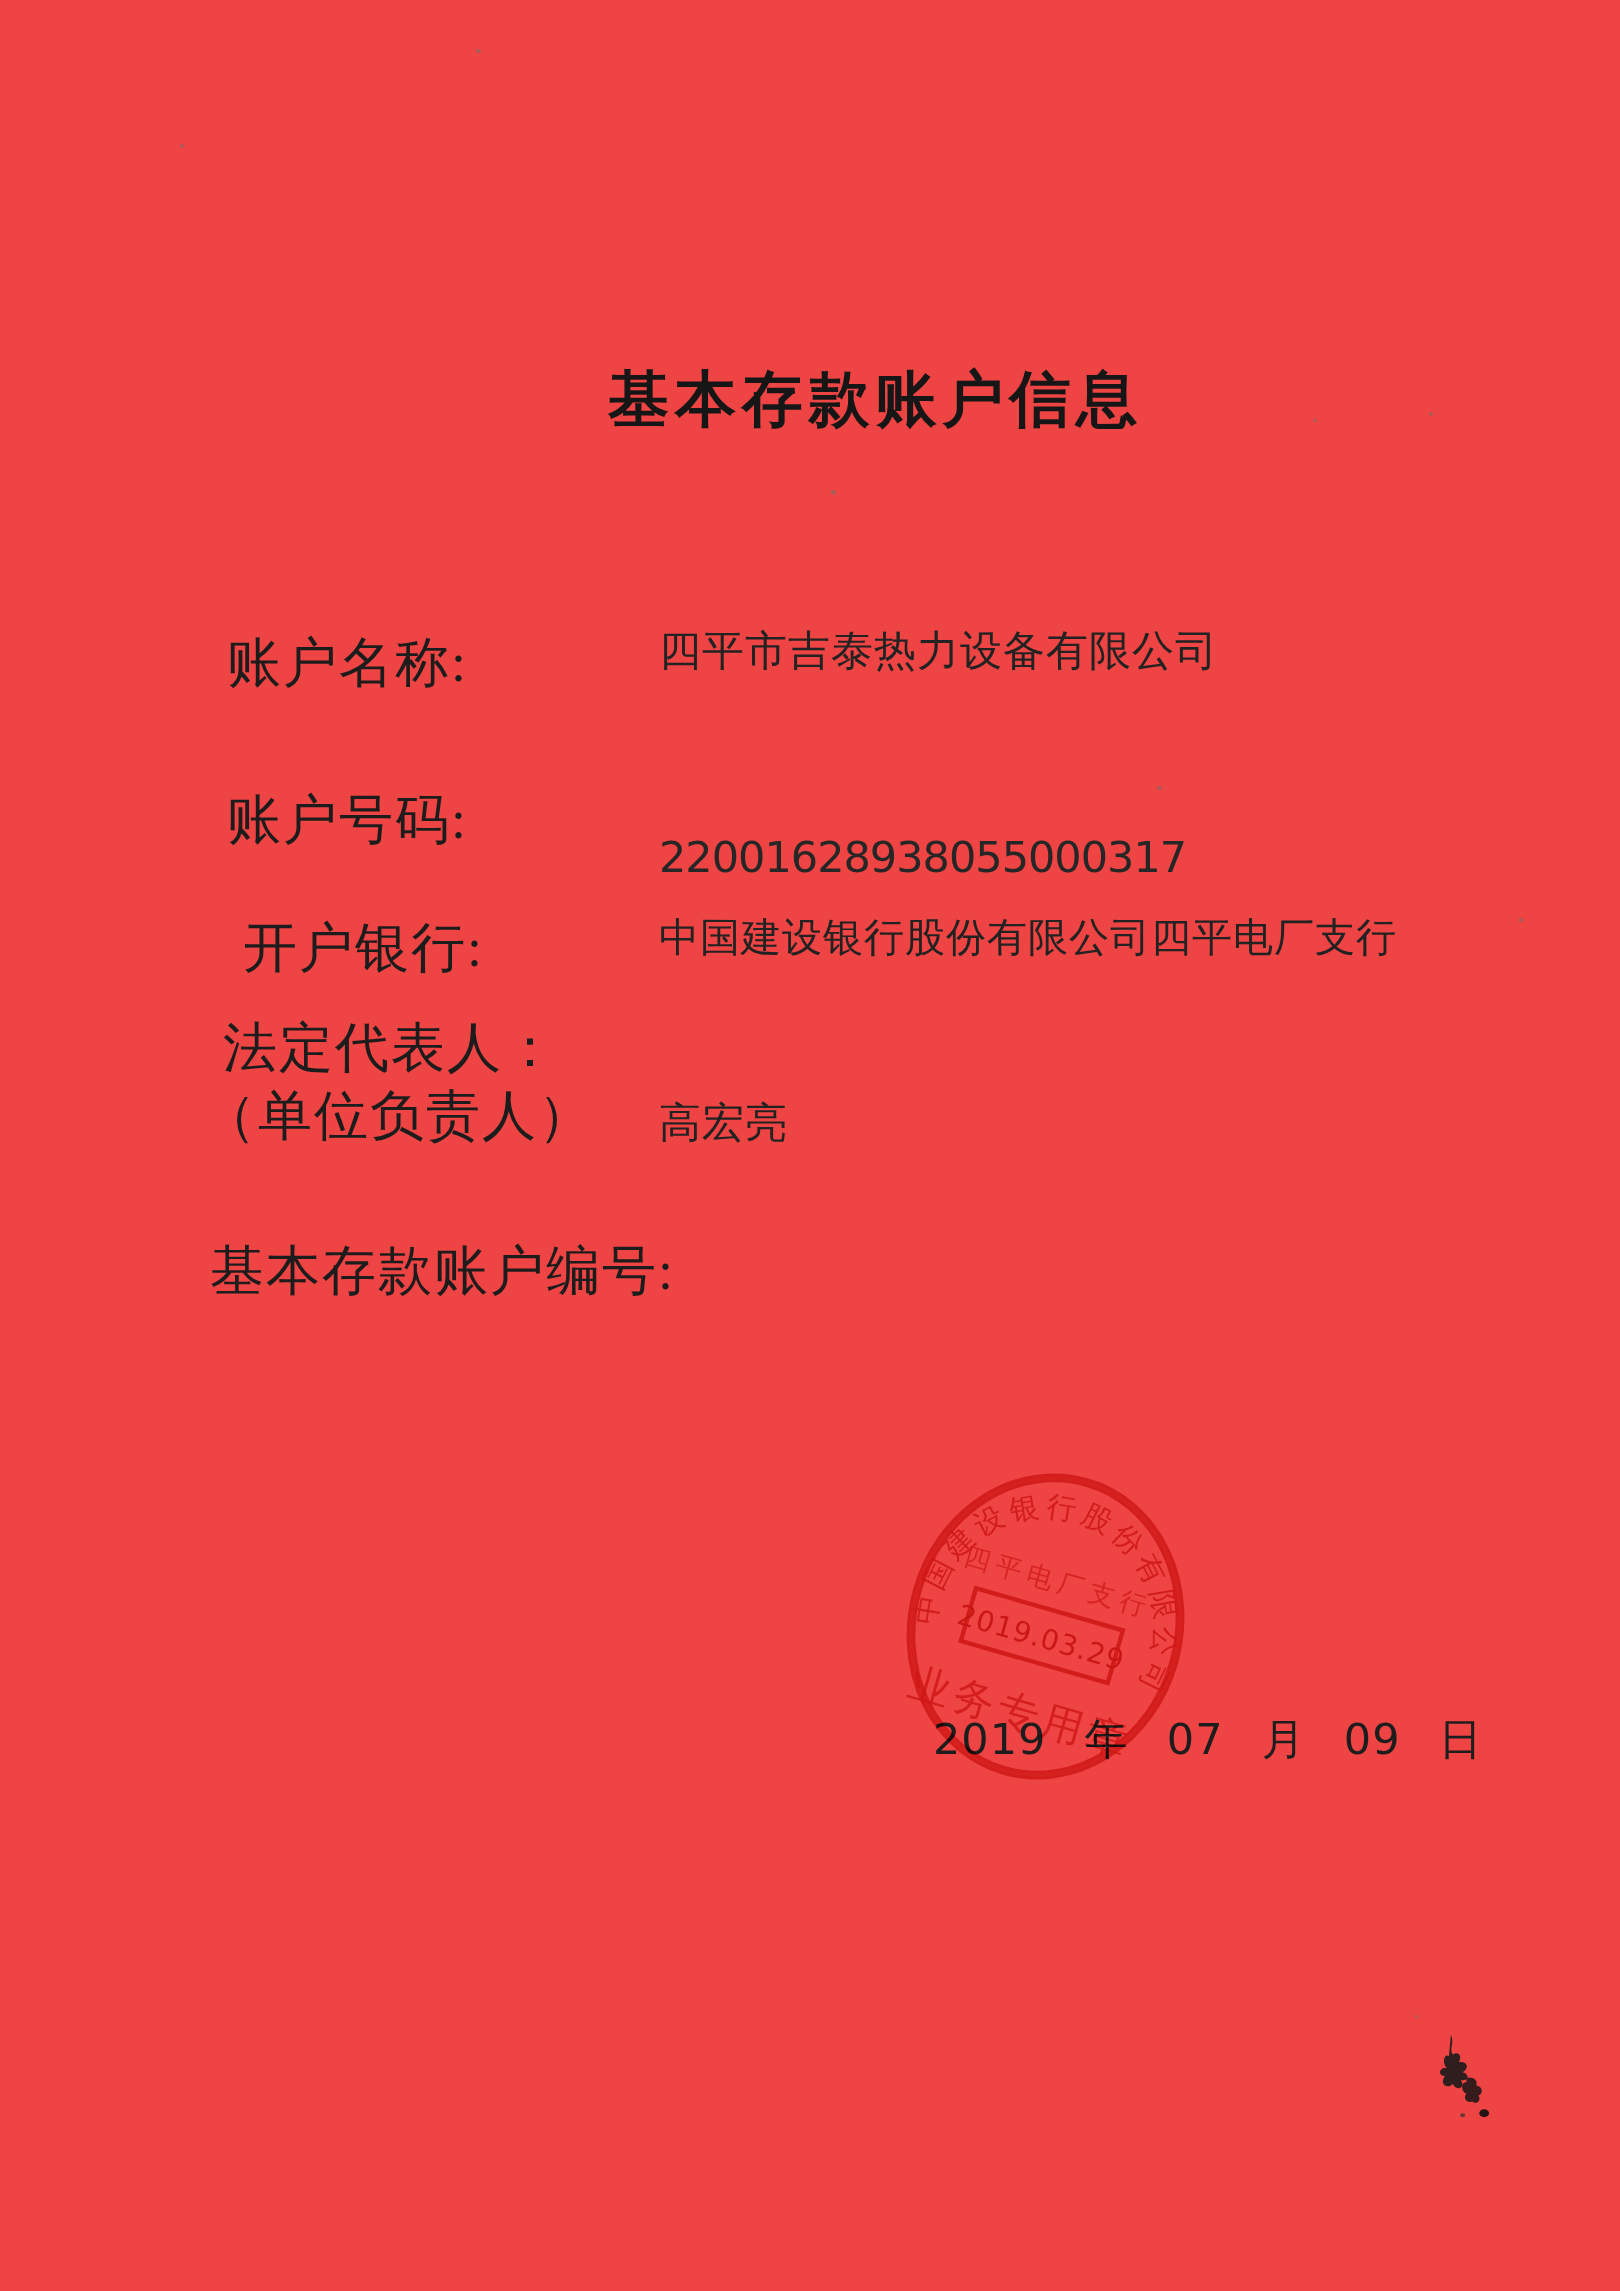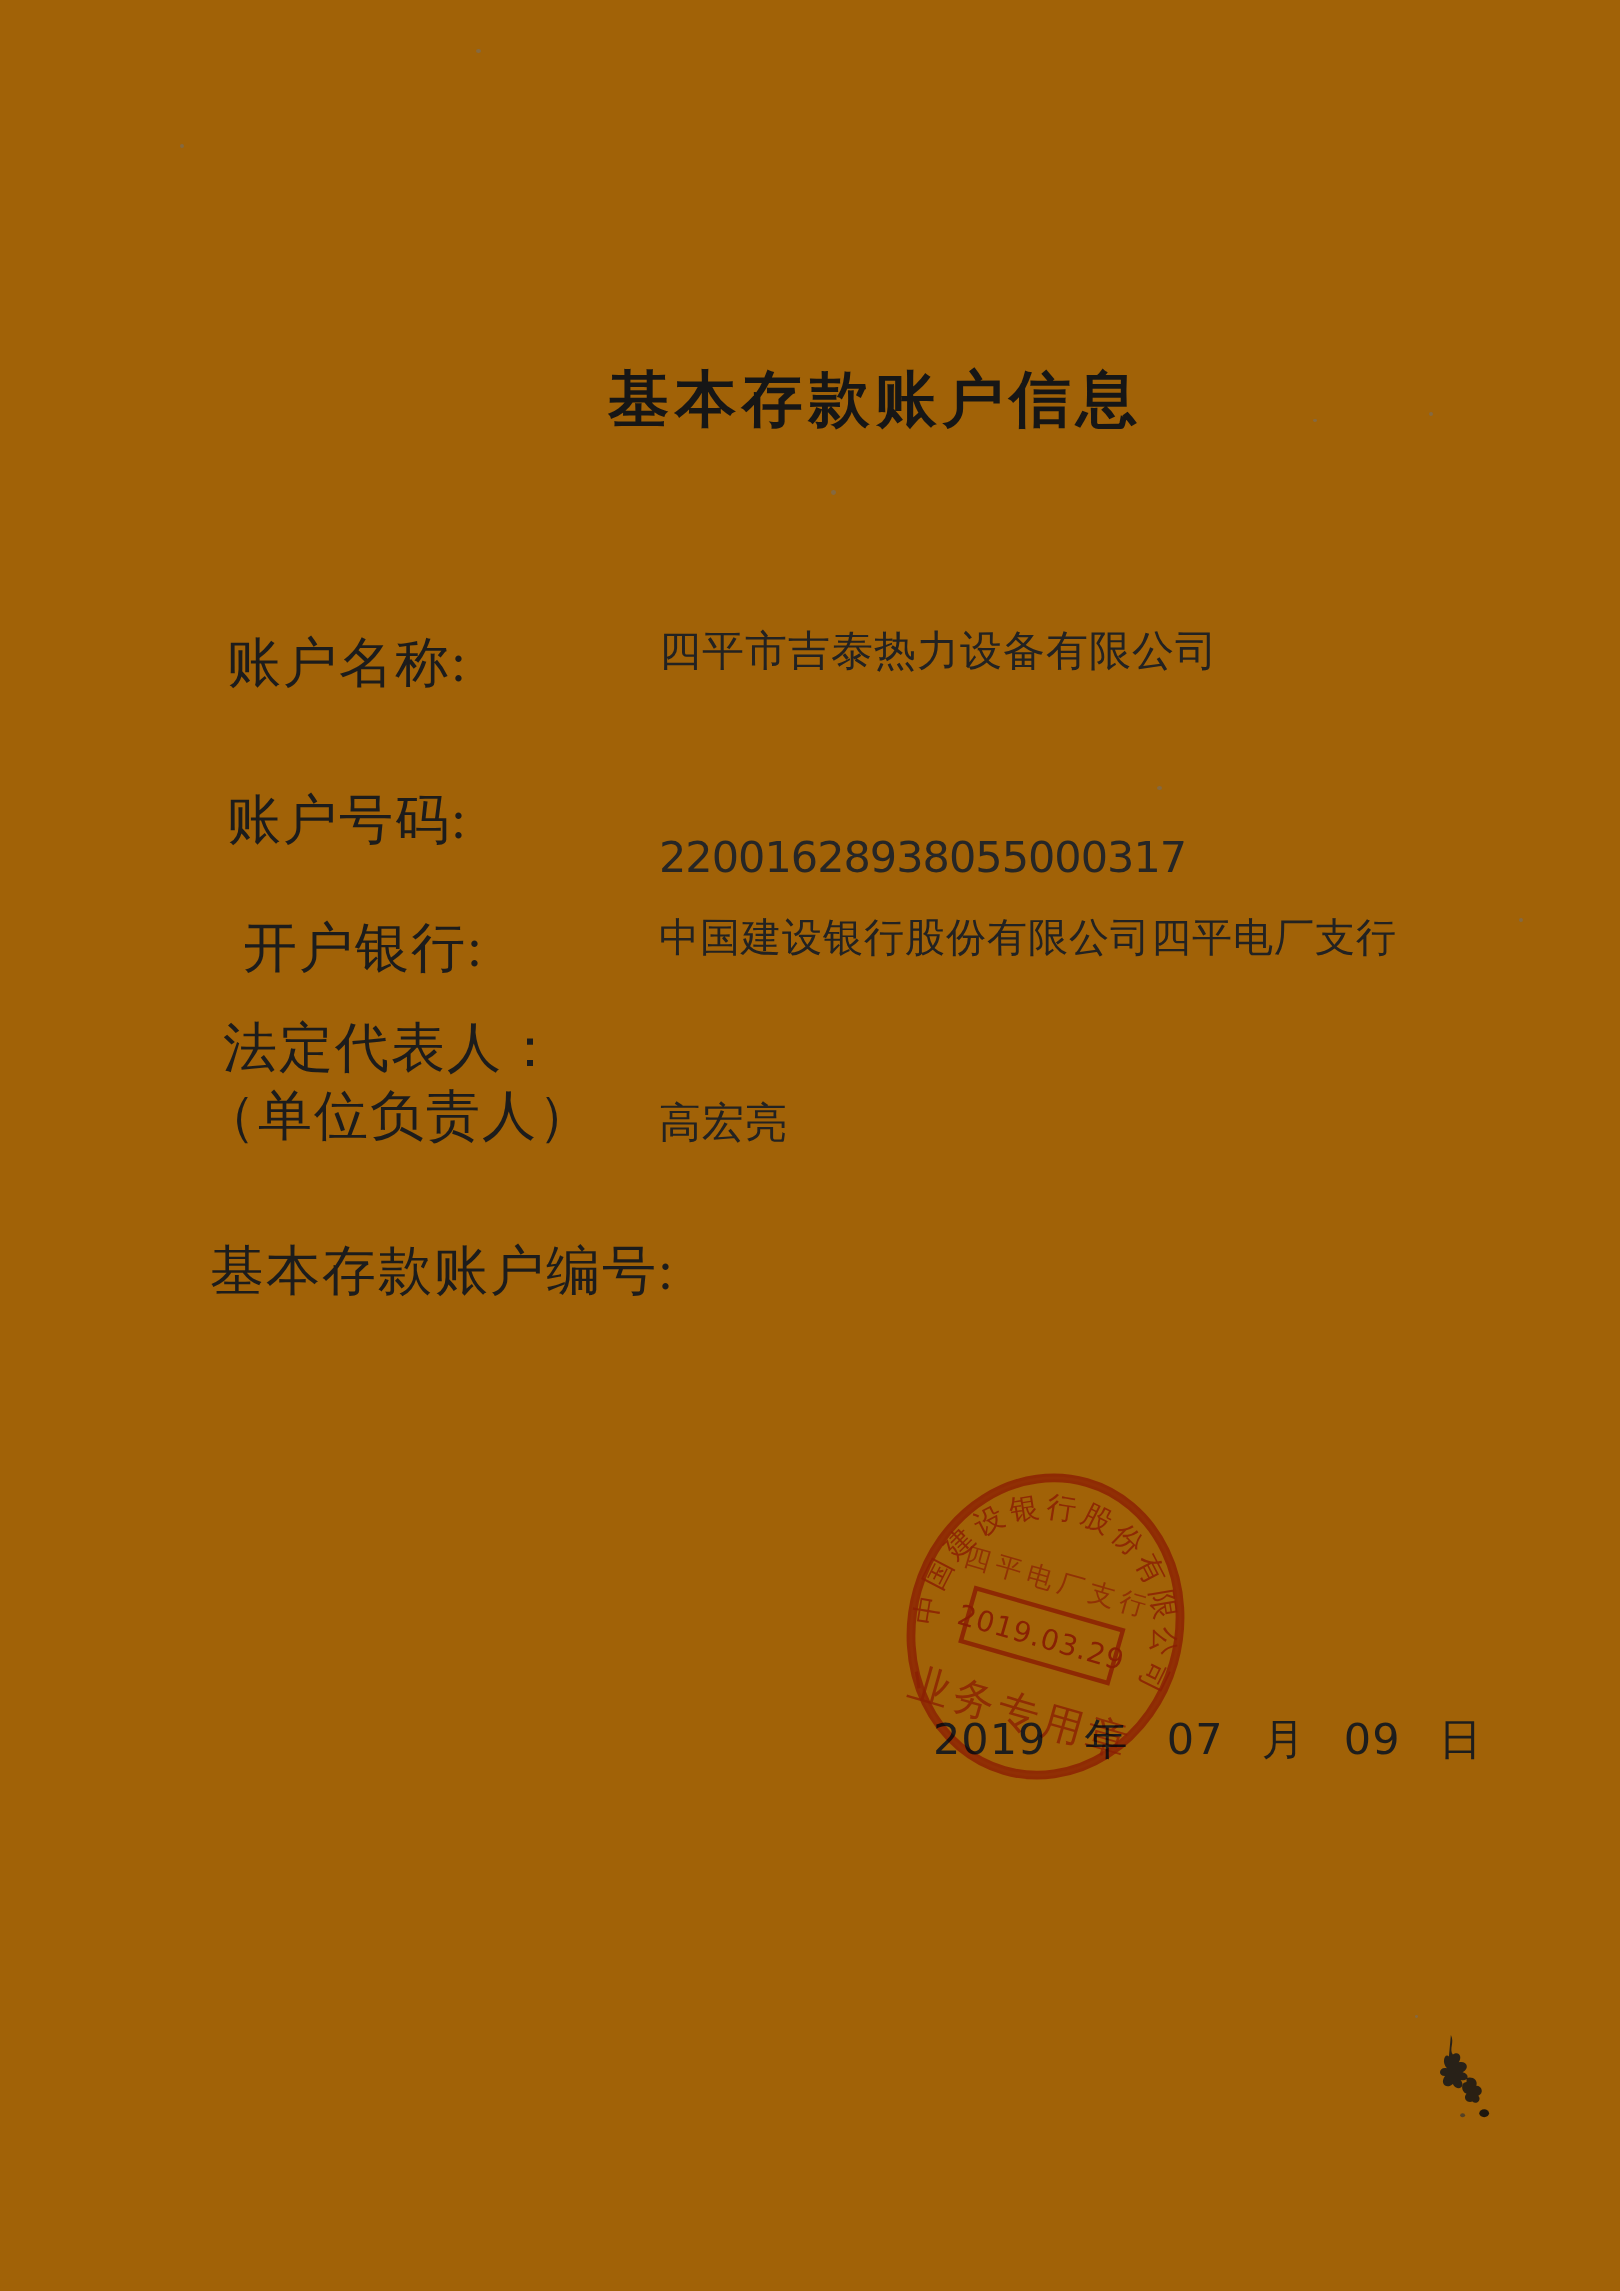--- a/index.html
+++ b/index.html
@@ -1,19 +1,19 @@
 <!DOCTYPE html>
 <html><head>
 <meta charset="utf-8">
 <style>
   html,body{margin:0;padding:0;background:#e8e8e8;}
   .page{
     position:relative;
     width:1620px;height:2292px;
-    background:#a16207;
+    background:#ef4444;
     overflow:hidden;
     font-family:"Liberation Serif","DejaVu Serif",serif;
     color:#1f1f1f;
   }
   .abs{position:absolute;white-space:nowrap;}
   .doc-title{
     font-size:61px;
     font-weight:bold;
     letter-spacing:5.9px;
     color:#161616;

